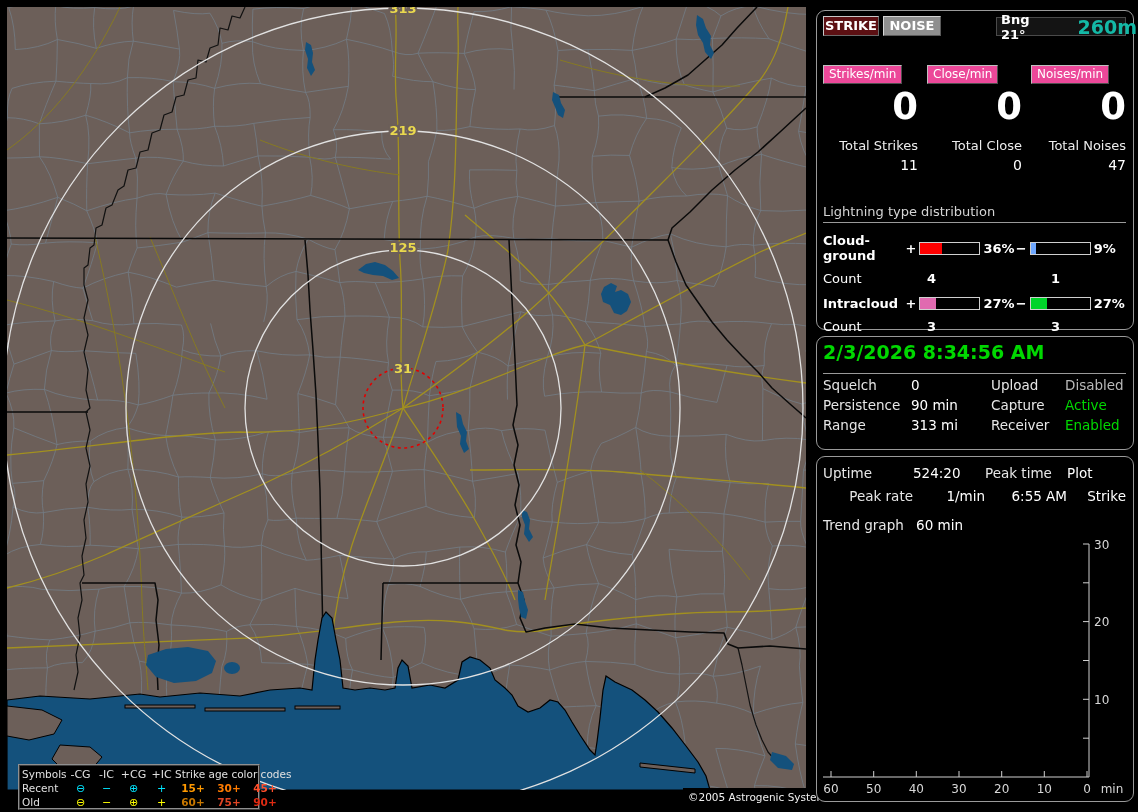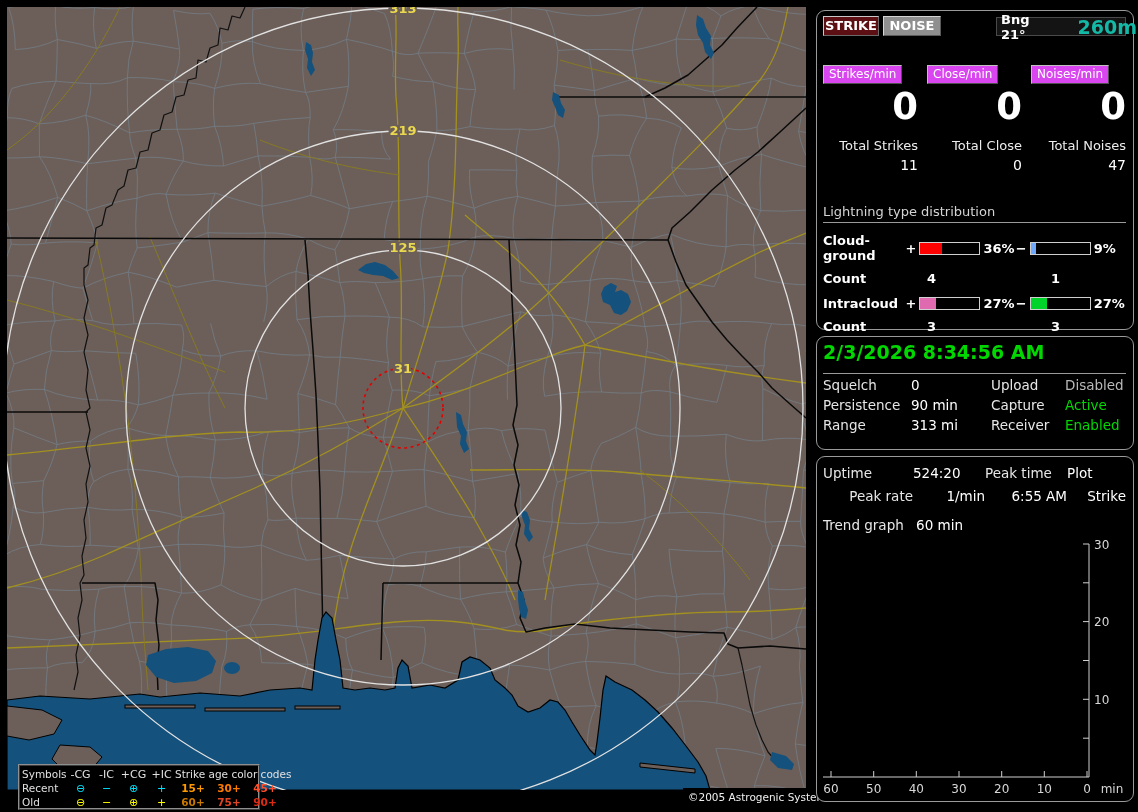--- a/index.html
+++ b/index.html
@@ -16,36 +16,36 @@
   .btn{position:absolute;top:5px;height:20px;line-height:18px;font-weight:bold;font-size:13px;color:#fff;
        text-align:center;box-sizing:border-box;cursor:pointer;}
   #strike-btn{left:6px;width:56px;background:#5c1013;border:1px solid;border-color:#c8c8c8 #6a6a6a #6a6a6a #c8c8c8;}
   #noise-btn{left:66px;width:58px;background:#8f8f8f;border:1px solid;border-color:#d6d6d6 #5a5a5a #5a5a5a #d6d6d6;}
   #bng-bar{position:absolute;top:6px;right:7px;width:130px;height:19px;background:#141414;border:1px solid #4a4a4a;
        display:flex;justify-content:space-between;align-items:center;padding:2px 4px;box-sizing:border-box;}
   #bng-bar .b1{color:#fff;font-weight:bold;font-size:13px;}
   #bng-bar .b2{color:#14b8a6;font-weight:bold;font-size:19px;margin-left:48px;}
   
   #counters{position:absolute;left:6px;right:7px;top:52px;display:grid;grid-template-columns:1fr 1fr 1fr;column-gap:9px;}
-  .chip{display:inline-block;background:#d946ef;color:#fff;font-size:12px;padding:1px 5px 2px;
+  .chip{display:inline-block;background:#ec4899;color:#fff;font-size:12px;padding:1px 5px 2px;
         border:1px solid;border-color:#c0c0c0 #4f4f4f #4f4f4f #c0c0c0;}
   .bigzero{font-size:37px;font-weight:bold;color:#fff;text-align:right;line-height:44px;margin-top:1px;}
   .tot-label{font-size:13px;color:#ededed;text-align:right;margin-top:9px;white-space:nowrap;}
   .tot-val{font-size:14px;color:#fff;text-align:right;margin-top:4px;}
   
   #dist{position:absolute;left:6px;right:7px;top:193px;}
   #dist-title{font-size:13px;color:#d4d4d4;border-bottom:1px solid #9a9a9a;padding-bottom:3px;}
   .drow{display:flex;align-items:center;margin-top:10px;font-size:13px;color:#fff;font-weight:bold;}
   .dlabel{width:92px;}
   .sign{width:12px;text-align:center;}
   .bar{width:66px;height:11px;border:1px solid #d0d0d0;background:#000;margin:0 3px;}
   .bar > div{height:100%;}
   .pct{width:36px;}
   .crow{display:flex;margin-top:8px;font-size:13px;color:#fff;font-weight:bold;}
-  .crow .clab{width:104px;font-weight:bold;}
+  .crow .clab{width:104px;font-weight:normal;}
   .crow .cv1{width:124px;}
   
   #datetime{position:absolute;left:6px;right:7px;top:4px;color:#00d800;font-size:19px;font-weight:bold;
             border-bottom:1px solid #9a9a9a;padding-bottom:10px;}
   .srow{position:absolute;left:6px;right:7px;display:grid;grid-template-columns:88px 80px 74px auto;
         font-size:13.5px;color:#e6e6e6;}
   .srow .v{color:#fff;}
   
   .trow{position:absolute;left:6px;right:7px;display:grid;grid-template-columns:90px 72px 82px auto;
         font-size:13.5px;color:#e6e6e6;}

